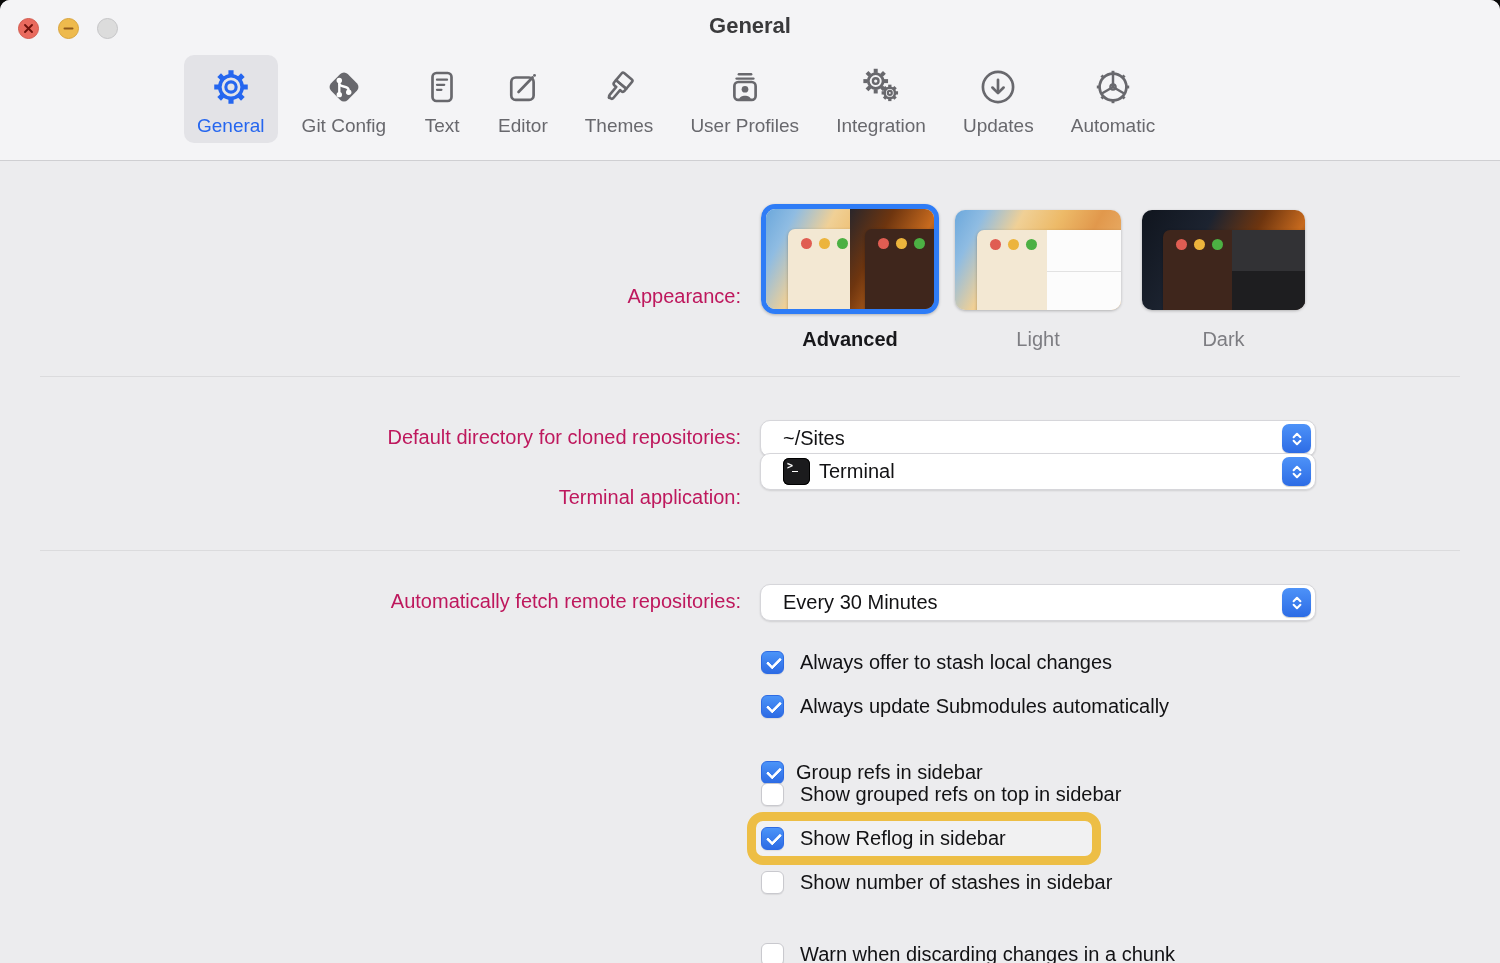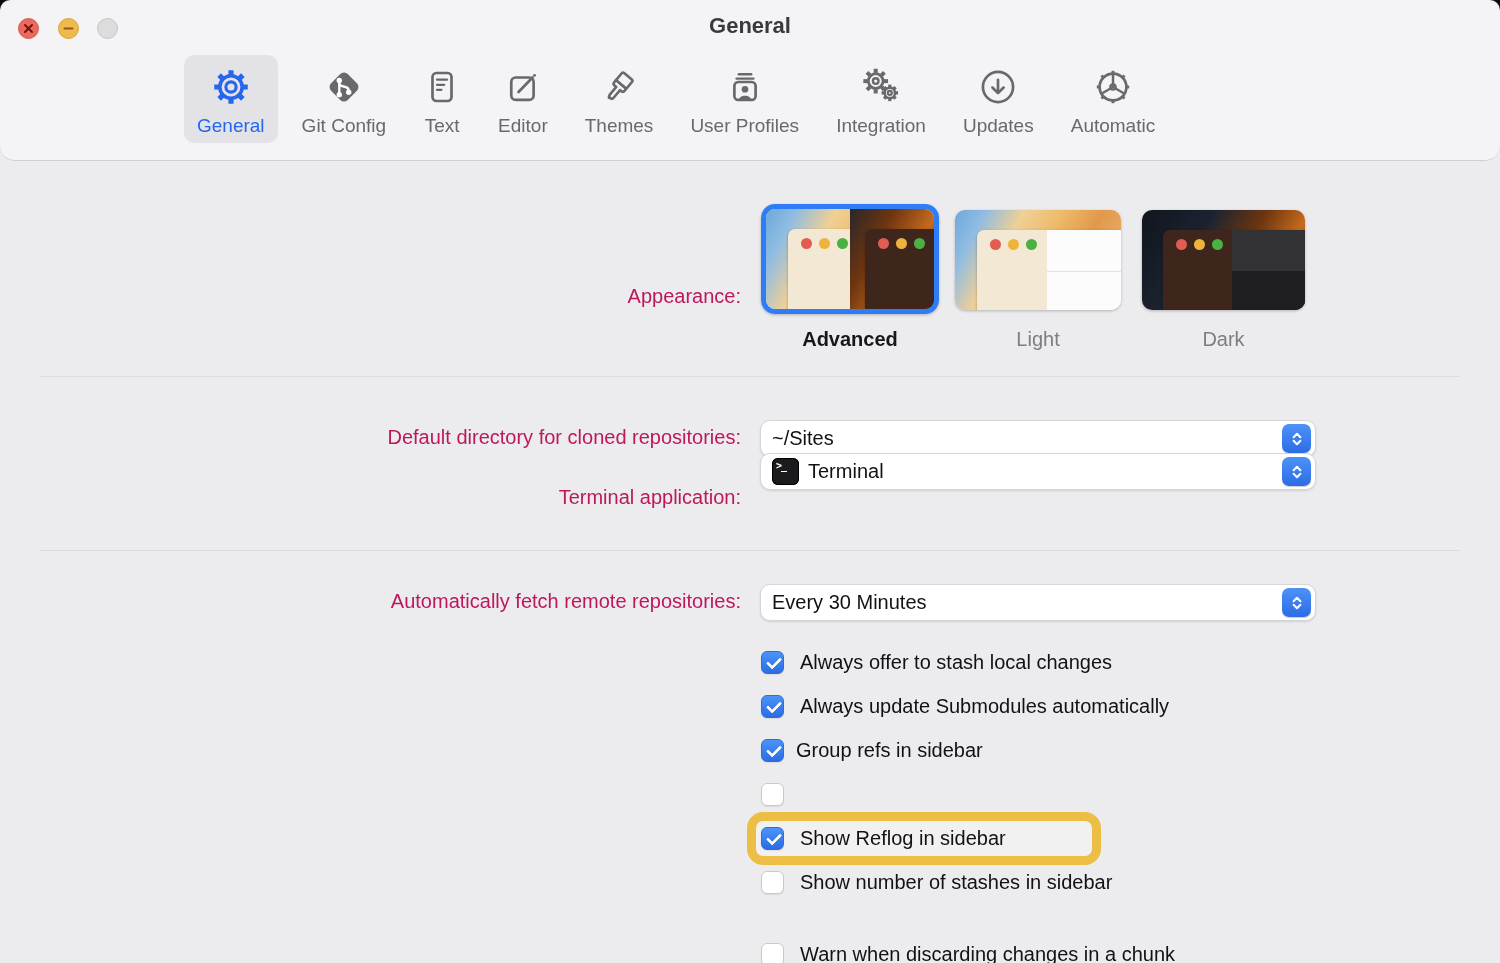--- a/index.html
+++ b/index.html
@@ -1,20 +1,20 @@
 <!DOCTYPE html>
 <html><head>
 <meta charset="utf-8">
 <style>
   * { margin:0; padding:0; box-sizing:border-box; }
   html,body { width:1500px; height:963px; background:#0a0a0a; font-family:"Liberation Sans", sans-serif; overflow:hidden; }
   .window { position:relative; width:1500px; height:963px; background:#ECECEE; border-radius:10px 10px 0 0; overflow:hidden; }
 
   
-  .top-chrome { position:absolute; left:0; top:0; width:1500px; height:161px; background:#F4F4F6; border-bottom:1px solid #CFCFD2;border-radius:15px; }
+  .top-chrome { position:absolute; left:0; top:0; width:1500px; height:161px; background:#F4F4F6; border-bottom:1px solid #CFCFD2; }
   .window-title { position:absolute; top:13px; left:0; right:0; text-align:center; font-size:22px; font-weight:700; color:#3A3A3C; }
   .traffic { position:absolute; top:18px; width:21px; height:21px; border-radius:50%; display:flex; align-items:center; justify-content:center; }
   .traffic.close { left:18px; background:#E96A5E; border:1px solid #D35B4F; }
   .traffic.min   { left:58px; background:#EEBA4D; border:1px solid #D9A43C; }
   .traffic.zoom  { left:97px; background:#DCDCDC; border:1px solid #C5C5C7; }
   .traffic svg { display:block; }
 
   .toolbar-tabs { position:absolute; left:184px; top:55px; display:flex; gap:11px; align-items:stretch; }
   .tab { display:flex; flex-direction:column; align-items:center; justify-content:flex-end; gap:6px;
          padding:9px 13px 8px; border-radius:10px; color:#68686D; cursor:default; }
@@ -41,21 +41,21 @@
   .dot { width:11px; height:11px; border-radius:50%; }
   .dot.r { background:#E05D52; } .dot.y { background:#ECB43C; } .dot.g { background:#4CB043; }
   .mini-pane { position:absolute; top:0; bottom:0; right:0; left:45%; }
   .mini-pane.light { background:#FCFCFC; } .mini-pane.light::after { content:''; position:absolute; left:0; right:0; top:45%; height:1px; background:#E2E2E2; }
   .mini-pane.dark { background:#323235; } .mini-pane.dark::after { content:''; position:absolute; left:0; right:0; top:45%; bottom:0; background:#1E1E20; }
   .preview-label { position:absolute; font-size:20px; text-align:center; color:#7D7D82; }
   .preview-label.selected { font-weight:700; color:#17171A; }
 
   
   .popup { position:absolute; width:556px; height:37px; background:#FFFFFF; border:1px solid #D6D6DA;
-           border-radius:10px; box-shadow:0 1px 2px rgba(0,0,0,.12); display:flex; align-items:center; padding:0 4px 0 11px; }
+           border-radius:10px; box-shadow:0 1px 2px rgba(0,0,0,.12); display:flex; align-items:center; padding:0 4px 0 22px; }
   .popup-value { font-size:20px; color:#121214; flex:1; display:flex; align-items:center; gap:9px; }
   .popup-arrows { width:29px; height:29px; border-radius:7px; background:linear-gradient(#4D92F8,#2D6CE5);
                   display:flex; align-items:center; justify-content:center; box-shadow:0 1px 1px rgba(0,0,0,.2); }
   .term-icon { width:27px; height:27px; background:#1B1B1D; border-radius:6px; position:relative; box-shadow:inset 0 0 0 1px #000; }
   .term-icon::after { content:'>_'; position:absolute; left:4px; top:2px; color:#fff; font-size:10px; font-weight:700; letter-spacing:-1px; font-family:"DejaVu Sans Mono",monospace; }
 
   
   .check-row { position:absolute; left:761px; display:flex; align-items:center; gap:16px; z-index:2; }
   .checkbox { width:23px; height:23px; border-radius:6px; background:#FFFFFF; border:1px solid #C9C9CE;
               box-shadow:0 1px 1px rgba(0,0,0,.08); position:relative; flex:0 0 auto; }
@@ -339,26 +339,27 @@
   <div class="highlight-ring"></div>
 
   <div class="check-row" style="top:651px;">
     <span class="checkbox checked"></span>
     <span class="check-label">Always offer to stash local changes</span>
   </div>
   <div class="check-row" style="top:695px;">
     <span class="checkbox checked"></span>
     <span class="check-label">Always update Submodules automatically</span>
   </div>
-  <div class="check-row" style="top:739px;gap:12px;">
+  <div class="check-row" style="top:761px;gap:12px;">
     <span class="checkbox checked"></span>
     <span class="check-label">Group refs in sidebar</span>
   </div>
   <div class="check-row" style="top:783px;">
     <span class="checkbox"></span>
+    <span class="check-label">Show grouped refs on top in sidebar</span>
   </div>
   <div class="check-row" style="top:827px;">
     <span class="checkbox checked"></span>
     <span class="check-label">Show Reflog in sidebar</span>
   </div>
   <div class="check-row" style="top:871px;">
     <span class="checkbox"></span>
     <span class="check-label">Show number of stashes in sidebar</span>
   </div>
   <div class="check-row" style="top:943px;">

